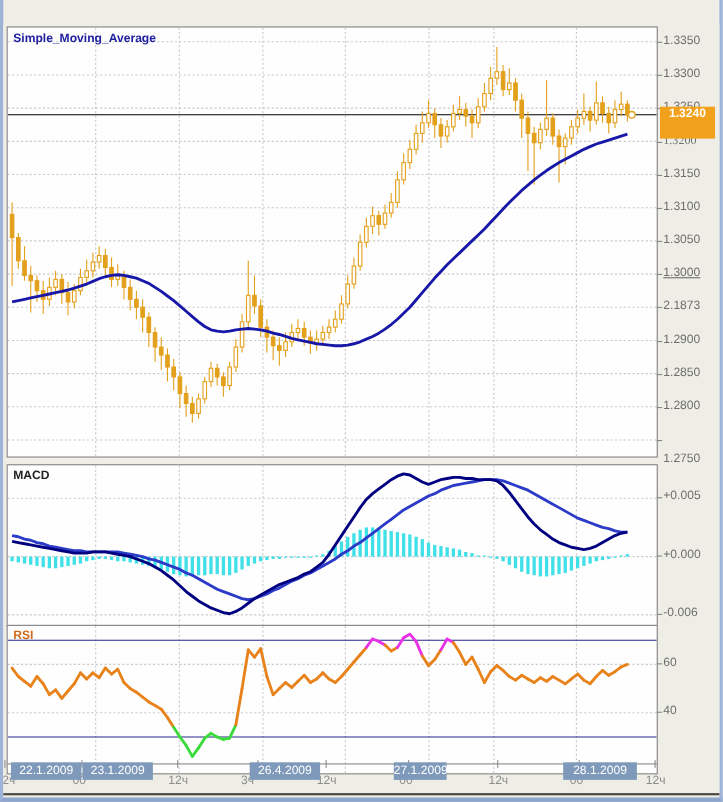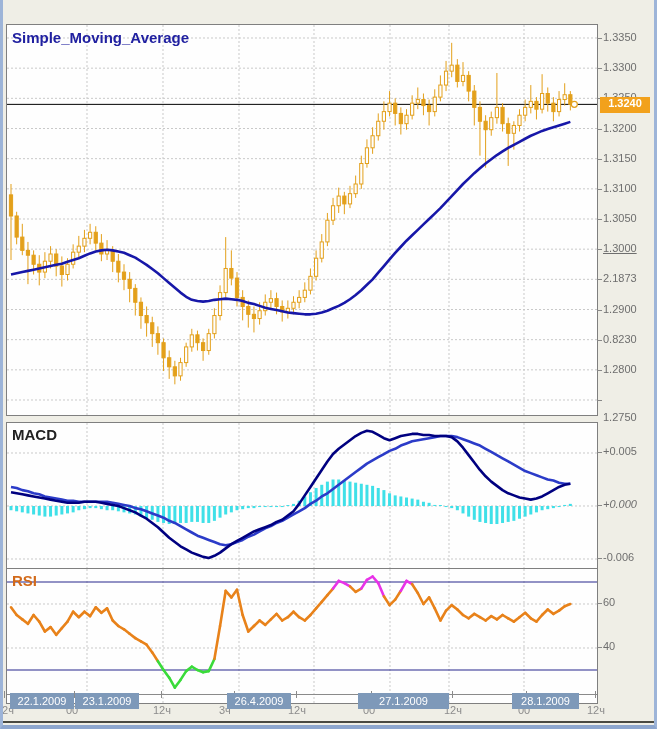--- a/index.html
+++ b/index.html
@@ -20,27 +20,27 @@
   .ic-pause{width:2px;height:7px;background:#fff;box-shadow:4px 0 0 #fff;margin-right:4px;}
   .ic-min{width:8px;height:2px;background:#fff;}
   .ic-max{width:7px;height:6px;border:1px solid #fff;border-top:2px solid #fff;}
   .ic-close{color:#fff;font-size:10px;font-weight:bold;line-height:1;}
   .chart-area{position:absolute;top:22px;left:0;width:651px;height:699px;background:#EFEEE6;
     border-bottom:2px solid #4A4A42;overflow:hidden;}
   .panel{position:absolute;left:3px;width:590px;background:#FEFEFE;border:1px solid #7F7F7F;}
   #p-main{top:2px;height:390px;}
   #p-macd{top:400px;height:146px;}
   #p-rsi{top:546px;height:134px;}
-  .pane-label{position:absolute;font-size:15px;font-weight:bold;z-index:5;}
+  .pane-label{position:absolute;font-size:11px;font-weight:bold;z-index:5;}
   #lbl-sma{left:9px;top:7px;color:#2020A0;}
   #lbl-macd{left:9px;top:404px;color:#222;}
   #lbl-rsi{left:9px;top:550px;color:#D26A1A;}
   .axis-label{position:absolute;left:600px;font-size:11px;color:#6E6E6E;white-space:nowrap;}
   .tickdash{position:absolute;left:594px;width:5px;height:1px;background:#888;}
-  .price-flag{position:absolute;left:597px;width:50px;height:16px;font-size:11px;font-weight:bold;
+  .price-flag{position:absolute;left:597px;width:50px;height:29px;font-size:11px;font-weight:bold;
     color:#fff;background:#F2A11C;text-align:center;line-height:13px;z-index:6;}
   .xline{position:absolute;left:4px;width:590px;height:1px;background:#8A8A8A;top:672px;}
   .xtick{position:absolute;width:1px;height:7px;background:#8A8A8A;top:669px;}
   .datebox{position:absolute;top:671px;height:16px;background:#7E99B9;color:#fff;font-size:11px;
     text-align:center;line-height:16px;z-index:4;}
   .timelbl{position:absolute;top:682px;font-size:11px;color:#8C8C8C;white-space:nowrap;}
   svg{position:absolute;left:0;top:0;}
 </style>
 </head>
 <body>
@@ -535,52 +535,52 @@
         <div class="timelbl" style="left: 360px;">00</div>
         <div class="xtick" style="left: 449px;"></div>
         <div class="timelbl" style="left: 441px;">12ч</div>
         <div class="xtick" style="left: 523px;"></div>
         <div class="timelbl" style="left: 515px;">00</div>
         <div class="xtick" style="left: 592px;"></div>
         <div class="timelbl" style="left: 584px;">12ч</div>
         <div class="datebox" style="left: 7px; width: 64px;">22.1.2009</div>
         <div class="datebox" style="left: 72px; width: 64px;">23.1.2009</div>
         <div class="datebox" style="left: 224px; width: 64px;">26.4.2009</div>
-        <div class="datebox" style="left: 355px; width: 91px;">27.1.2009</div>
+        <div class="datebox" style="left: 355px; width: 48px;">27.1.2009</div>
         <div class="datebox" style="left: 509px; width: 67px;">28.1.2009</div>
       </div>
   <div class="axis-label" style="top: 9px;">1.3350</div>
       <div class="tickdash" style="top: 16px;"></div>
       <div class="axis-label" style="top: 39.1667px;">1.3300</div>
       <div class="tickdash" style="top: 46.1667px;"></div>
       <div class="axis-label" style="top: 69.3333px;">1.3250</div>
       <div class="tickdash" style="top: 76.3333px;"></div>
-      <div class="axis-label" style="top: 99.5px;">1.3200</div>
+      <div class="axis-label" style="top: 99.5px; font-family: Liberation Serif, serif;">1.3200</div>
       <div class="tickdash" style="top: 106.5px;"></div>
       <div class="axis-label" style="top: 129.667px;">1.3150</div>
       <div class="tickdash" style="top: 136.667px;"></div>
       <div class="axis-label" style="top: 159.833px;">1.3100</div>
       <div class="tickdash" style="top: 166.833px;"></div>
       <div class="axis-label" style="top: 190px;">1.3050</div>
       <div class="tickdash" style="top: 197px;"></div>
       <div class="axis-label" style="top: 220.167px; text-decoration: underline;">1.3000</div>
       <div class="tickdash" style="top: 227.167px;"></div>
       <div class="axis-label" style="top: 250.333px;">2.1873</div>
       <div class="tickdash" style="top: 257.333px;"></div>
       <div class="axis-label" style="top: 280.5px;">1.2900</div>
       <div class="tickdash" style="top: 287.5px;"></div>
-      <div class="axis-label" style="top: 310.667px;">0.8230</div>
+      <div class="axis-label" style="top: 310.667px;">1.2850</div>
       <div class="tickdash" style="top: 317.667px;"></div>
       <div class="axis-label" style="top: 340.833px;">1.2800</div>
       <div class="tickdash" style="top: 347.833px;"></div>
       <div class="axis-label" style="top: 389px;">1.2750</div>
       <div class="tickdash" style="top: 378px;"></div>
       <div class="axis-label" style="top: 423px;">+0.005</div>
       <div class="tickdash" style="top: 430px;"></div>
-      <div class="axis-label" style="top: 476px; font-style: italic;">+0.000</div>
+      <div class="axis-label" style="top: 476px;">+0.000</div>
       <div class="tickdash" style="top: 483px;"></div>
       <div class="axis-label" style="top: 529px;">-0.006</div>
       <div class="tickdash" style="top: 536px;"></div>
       <div class="axis-label" style="top: 574px;">60</div>
       <div class="tickdash" style="top: 581px;"></div>
       <div class="axis-label" style="top: 618px;">40</div>
       <div class="tickdash" style="top: 625px;"></div>
     </div>
 </div>
 

